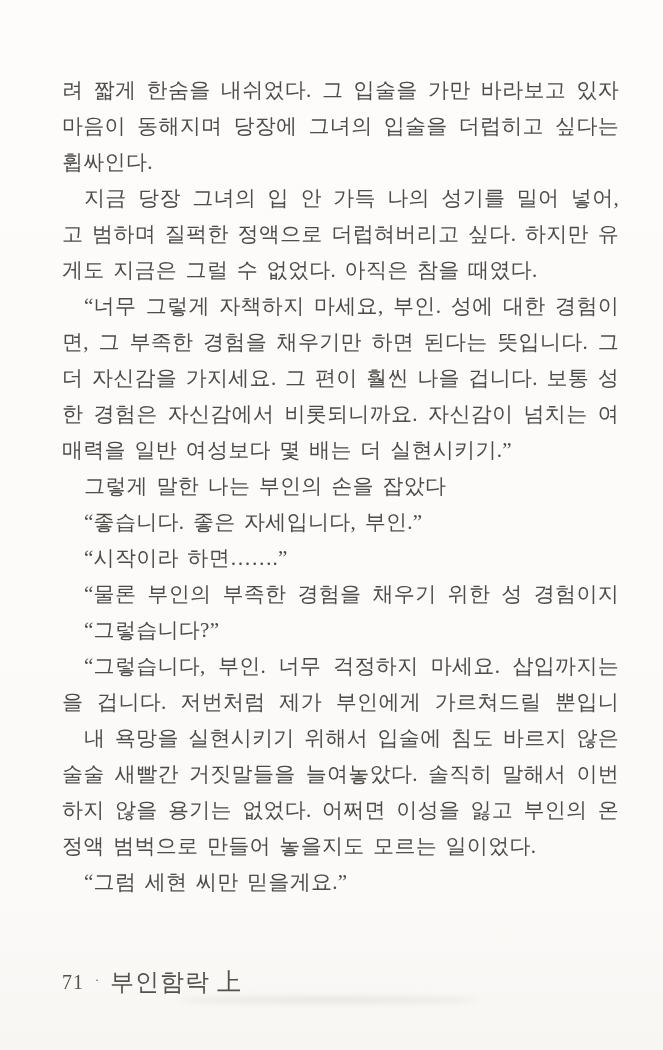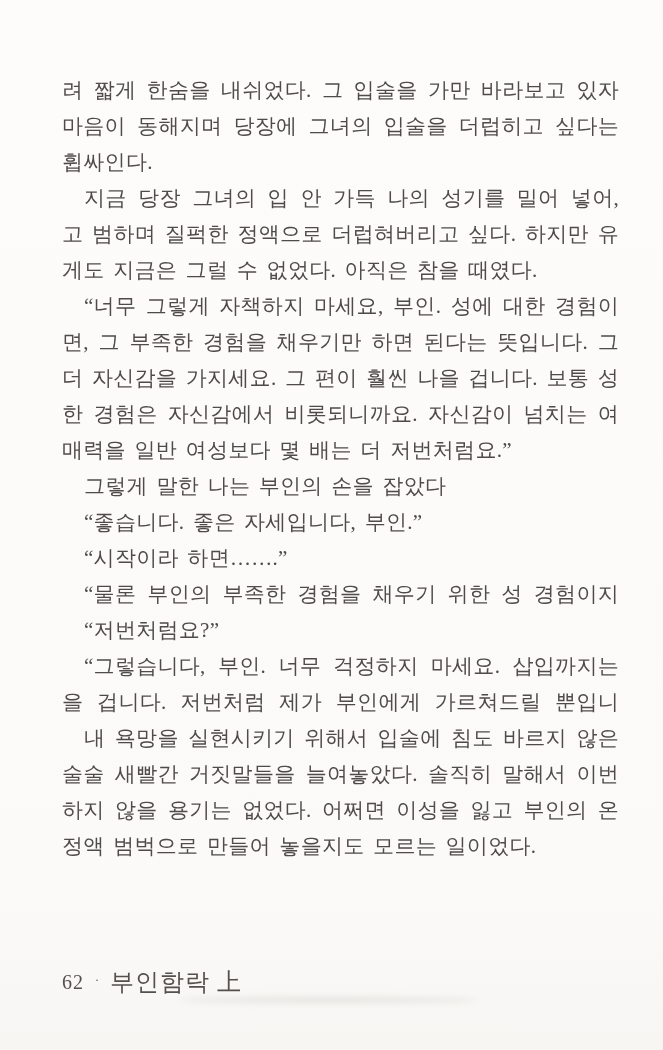--- a/index.html
+++ b/index.html
@@ -84,49 +84,52 @@
       <div class="paragraph">
         <div class="line indent">지금 당장 그녀의 입 안 가득 나의 성기를 밀어 넣어, 몇 번이</div>
         <div class="line">고 범하며 질퍽한 정액으로 더럽혀버리고 싶다. 하지만 유감스럽</div>
         <div class="line last">게도 지금은 그럴 수 없었다. 아직은 참을 때였다.</div>
       </div>
       <div class="paragraph">
         <div class="line indent">“너무 그렇게 자책하지 마세요, 부인. 성에 대한 경험이 없다</div>
         <div class="line">면, 그 부족한 경험을 채우기만 하면 된다는 뜻입니다. 그러니 좀</div>
         <div class="line">더 자신감을 가지세요. 그 편이 훨씬 나을 겁니다. 보통 성에 대</div>
         <div class="line">한 경험은 자신감에서 비롯되니까요. 자신감이 넘치는 여성은 그</div>
-        <div class="line last">매력을 일반 여성보다 몇 배는 더 저번처럼요.”</div>
+        <div class="line last">매력을 일반 여성보다 몇 배는 더 실현시키기.”</div>
       </div>
       <div class="paragraph">
         <div class="line last indent">그렇게 말한 나는 부인의 손을 잡았다</div>
       </div>
       <div class="paragraph">
         <div class="line last indent">“좋습니다. 좋은 자세입니다, 부인.”</div>
       </div>
       <div class="paragraph">
         <div class="line last indent">“시작이라 하면…….”</div>
       </div>
       <div class="paragraph">
         <div class="line last indent">“물론 부인의 부족한 경험을 채우기 위한 성 경험이지요.”</div>
       </div>
       <div class="paragraph">
-        <div class="line last indent">“저번처럼요?”</div>
+        <div class="line last indent">“그렇습니다?”</div>
       </div>
       <div class="paragraph">
         <div class="line indent">“그렇습니다, 부인. 너무 걱정하지 마세요. 삽입까지는 하지 않</div>
         <div class="line last">을 겁니다. 저번처럼 제가 부인에게 가르쳐드릴 뿐입니다.”</div>
       </div>
       <div class="paragraph">
         <div class="line indent">내 욕망을 실현시키기 위해서 입술에 침도 바르지 않은 채로,</div>
         <div class="line">술술 새빨간 거짓말들을 늘여놓았다. 솔직히 말해서 이번에 삽입</div>
         <div class="line">하지 않을 용기는 없었다. 어쩌면 이성을 잃고 부인의 온 몸을</div>
         <div class="line last">정액 범벅으로 만들어 놓을지도 모르는 일이었다.</div>
       </div>
+      <div class="paragraph">
+        <div class="line last indent">“그럼 세현 씨만 믿을게요.”</div>
+      </div>
     </div>
 
   <div class="footer">
-    <span class="page-num">62</span>
+    <span class="page-num">71</span>
     <span class="sep">·</span>
     <span class="title">부인함락 上</span>
   </div>
 
   <div class="smudge"></div>
 </div>
 
 </body></html>

